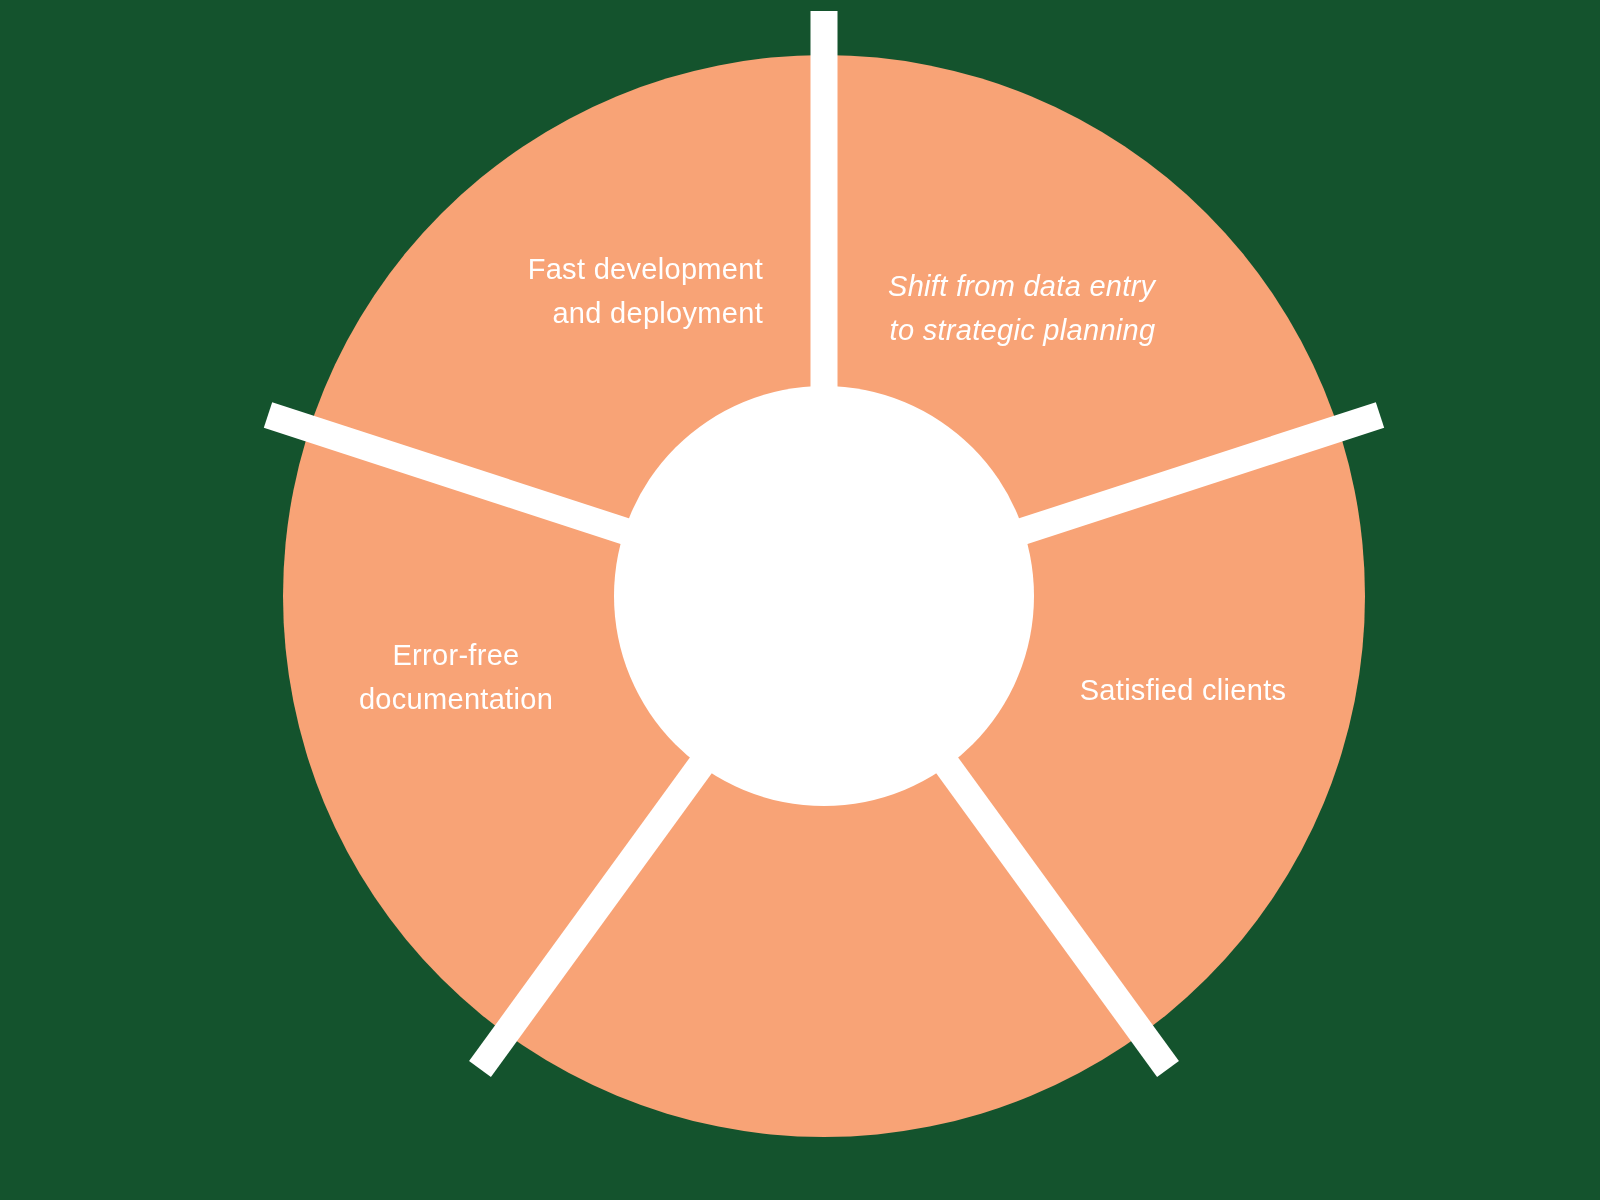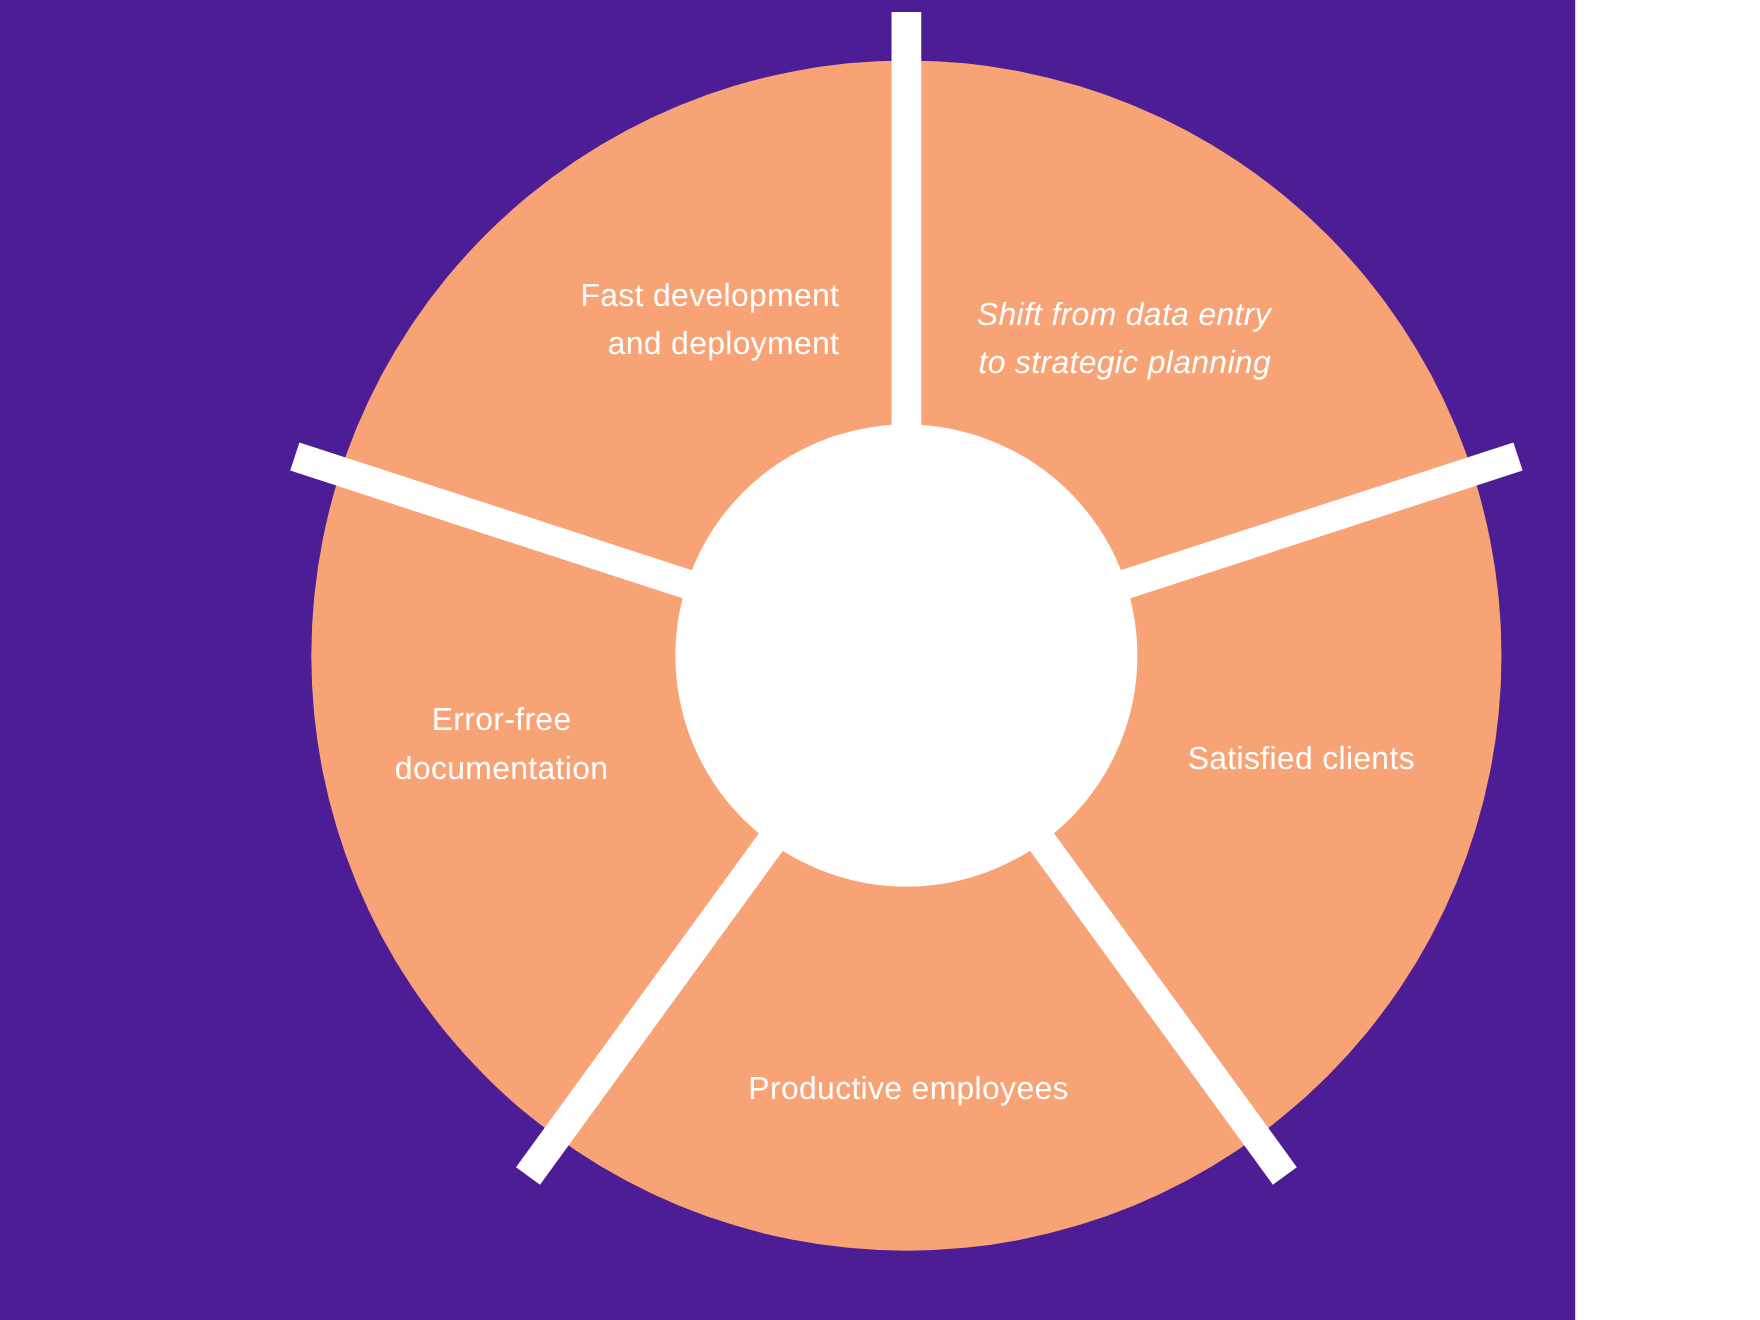--- a/index.html
+++ b/index.html
@@ -6,23 +6,23 @@
     margin: 0;
     padding: 0;
     width: 1600px;
     height: 1200px;
     background: #ffffff;
     overflow: hidden;
     font-family: "Liberation Sans", sans-serif;
   }
   .stage {
     position: relative;
-    width: 1432px;
+    width: 1600px;
     height: 1200px;
-    background: #4c1d95;
+    background: #14532d;
   }
   .donut {
     position: absolute;
     left: 0;
     top: 0;
     width: 1600px;
     height: 1200px;
     display: block;
   }
   .seg-label {
@@ -97,19 +97,18 @@
   </svg>
 
   <div class="seg-label fast" style="color: rgb(255, 255, 255);">Fast development
 and deployment</div>
 
   <div class="seg-label shift" style="color: rgb(255, 255, 255);">Shift from data entry
 to strategic planning</div>
 
   <div class="seg-label satisfied" style="color: rgb(255, 255, 255); text-align: right;">Satisfied clients</div>
 
-  <div class="seg-label productive" style="color: rgb(255, 255, 255);">Productive employees</div>
 
   <div class="seg-label error" style="color: rgb(255, 255, 255);">Error-free
 documentation</div>
 
 
 </div>
 
 </body></html>

